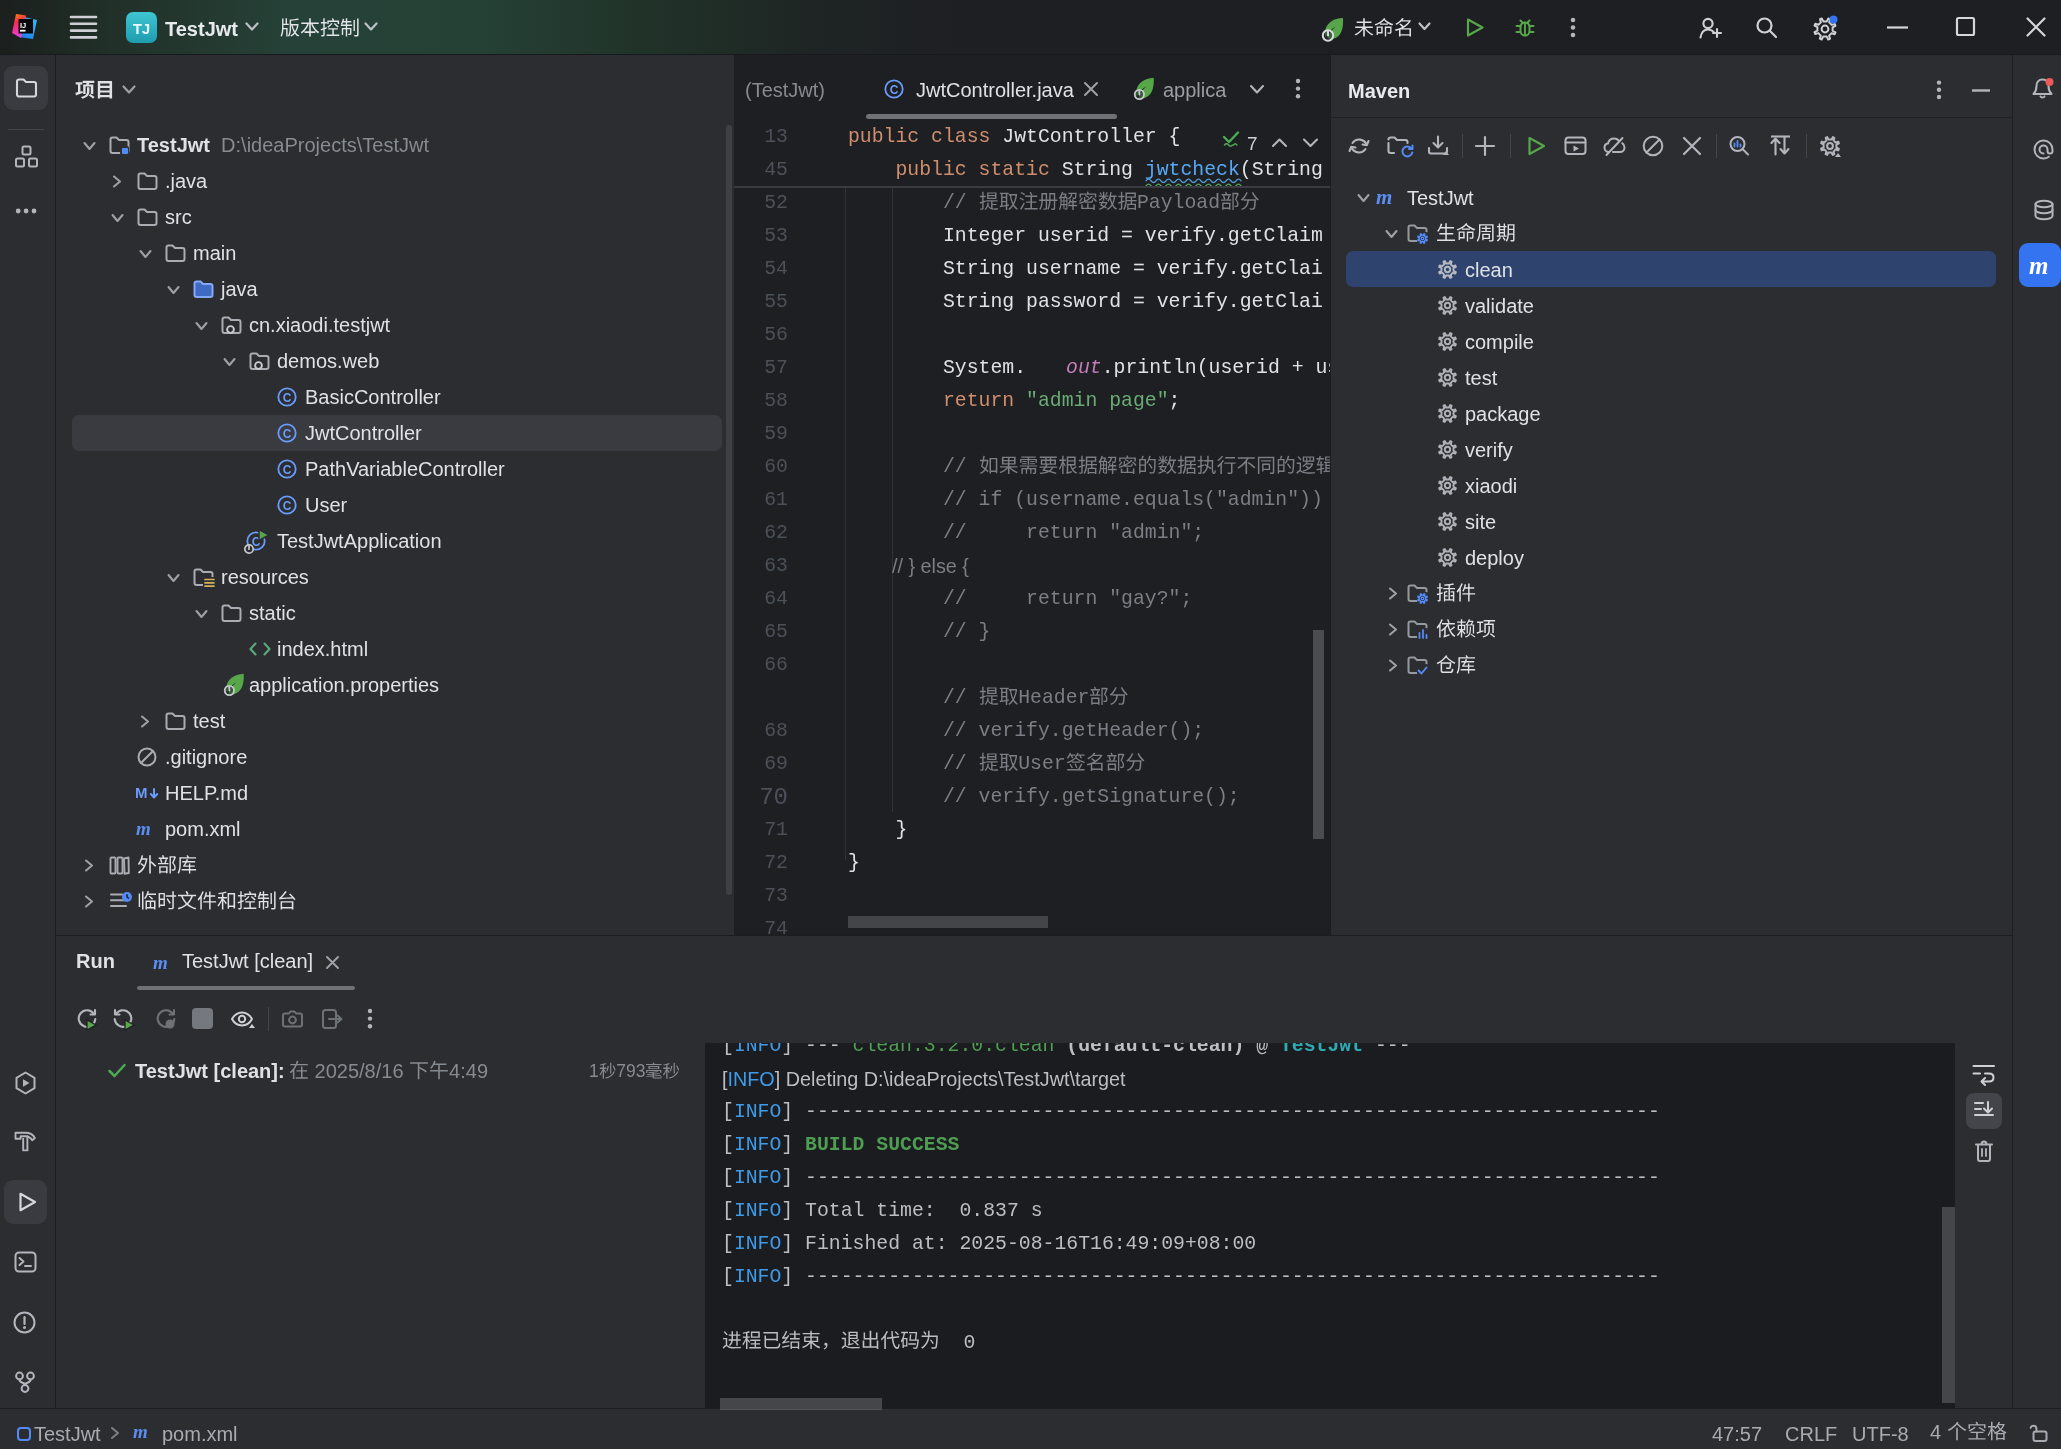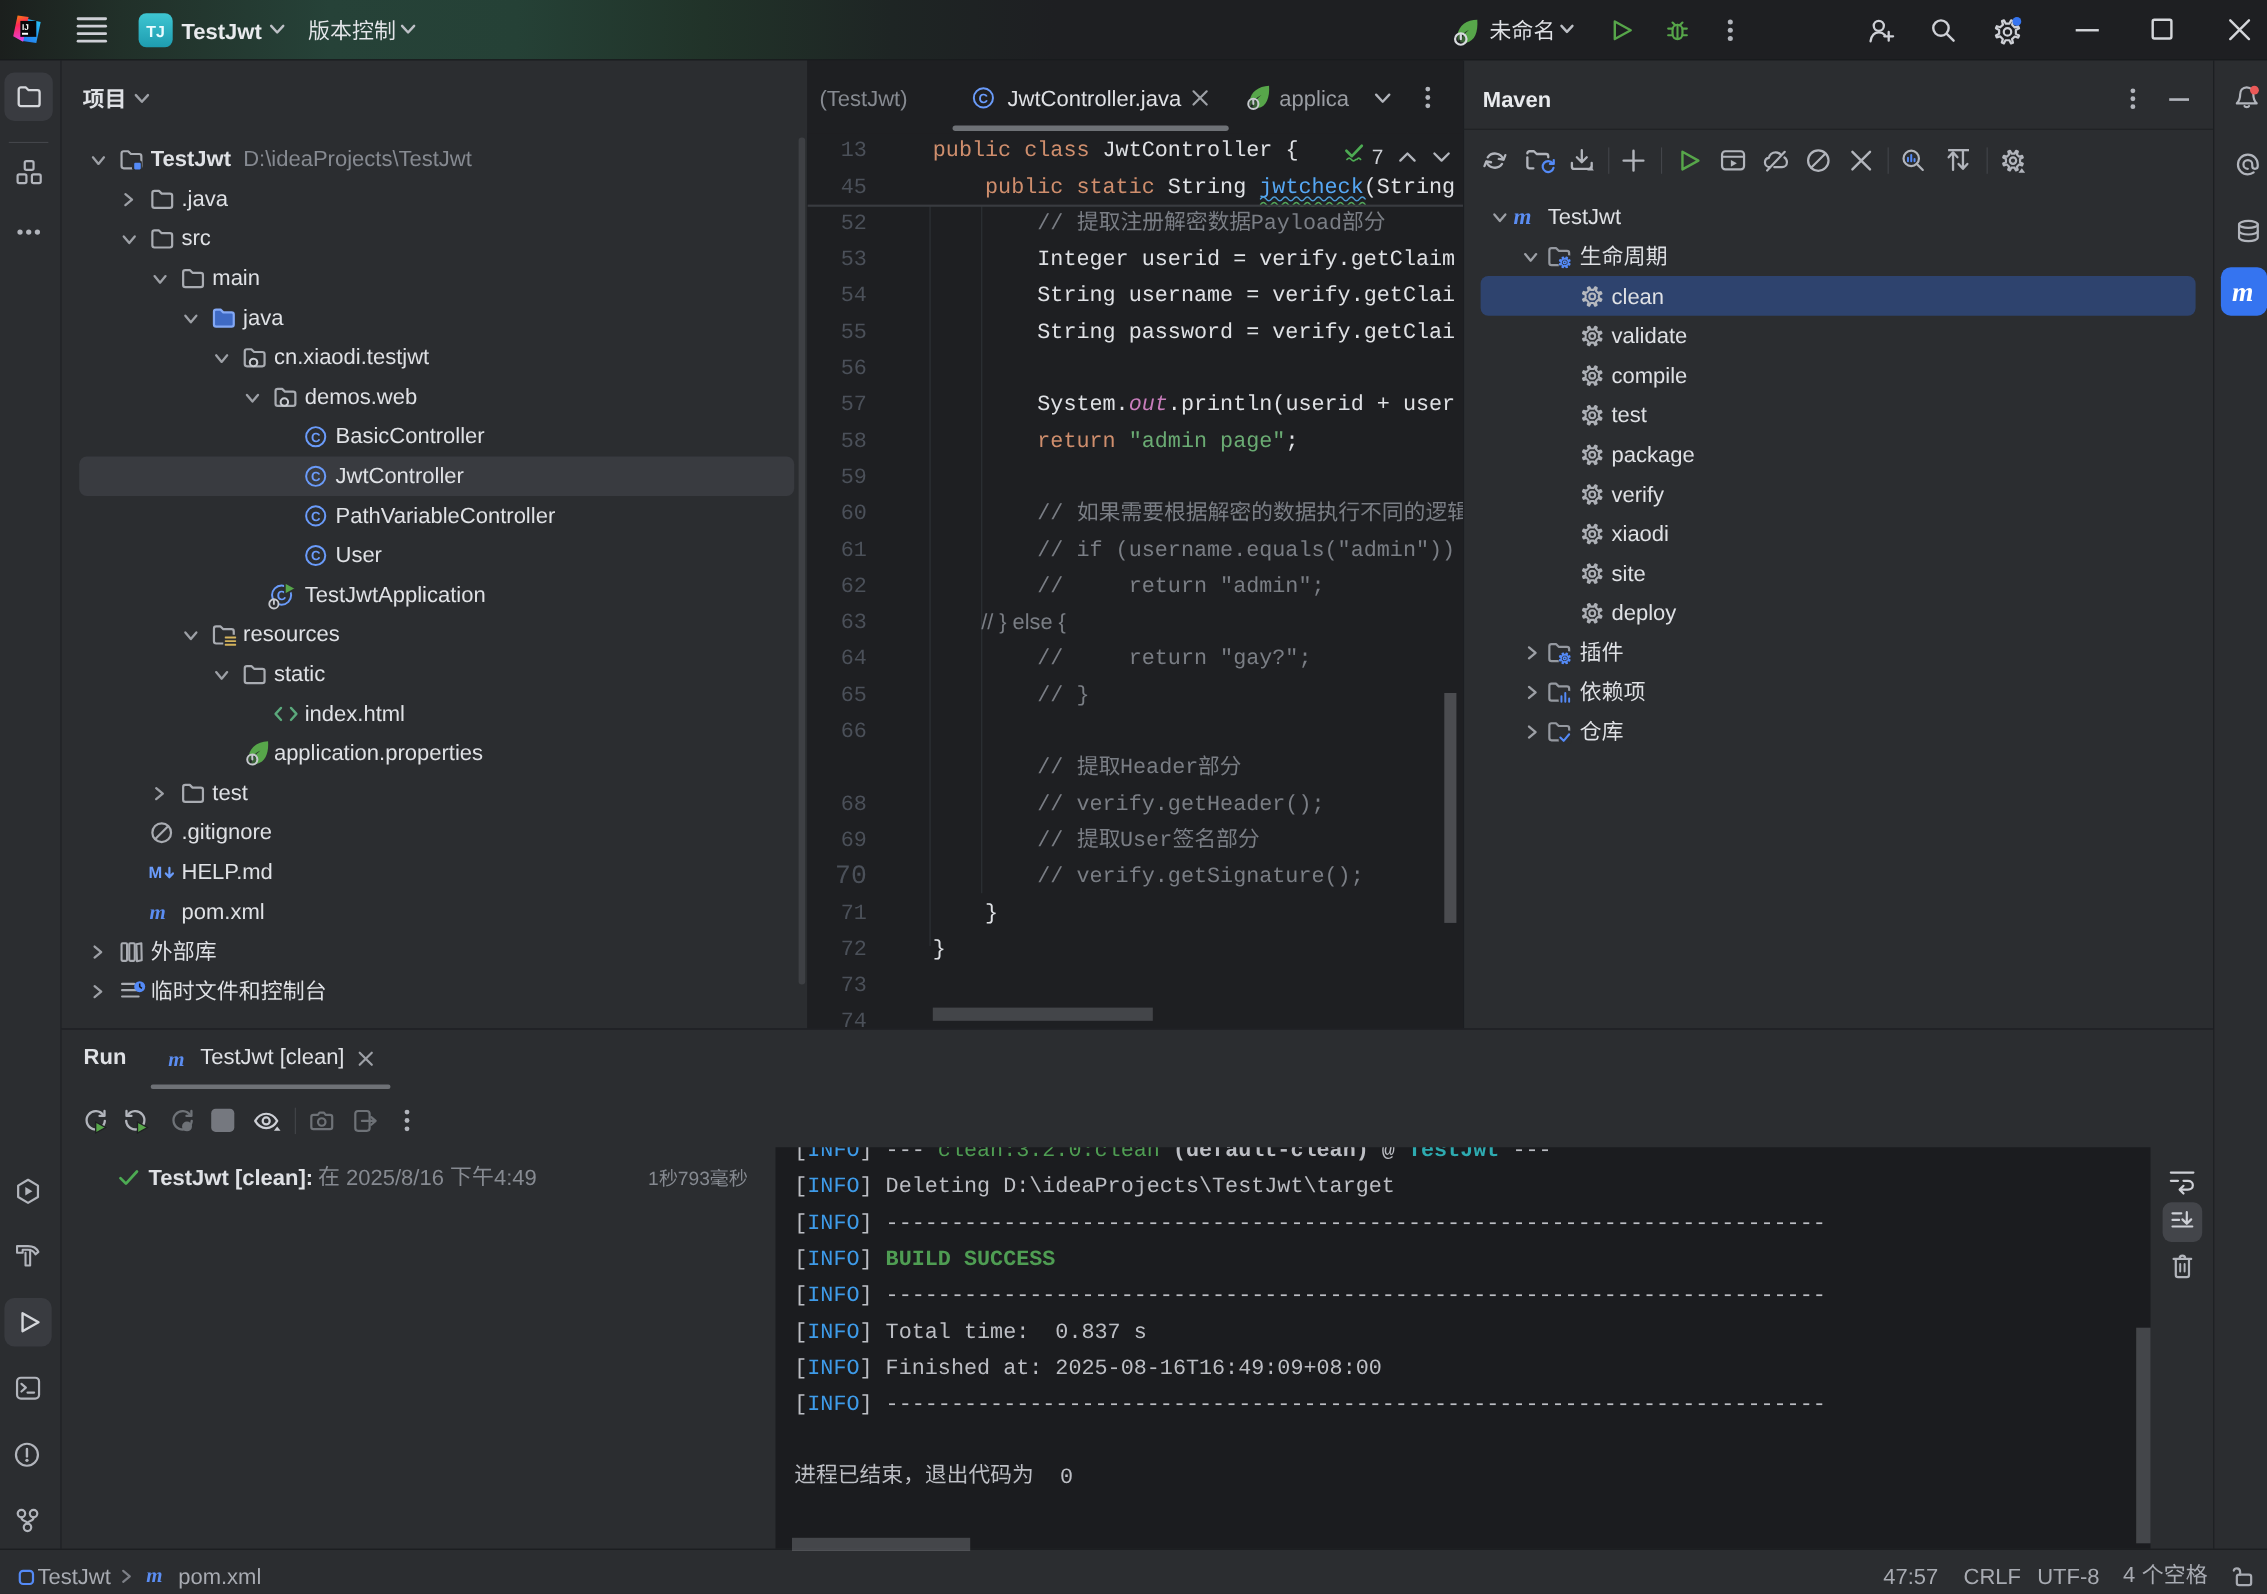--- a/index.html
+++ b/index.html
@@ -370,21 +370,21 @@
           <path fill="#7a7e85" d="M2.8 5.0C3.3 6.0 3.9 7.5 4.0 8.4L5.4 8.0C5.2 7.1 4.7 5.7 4.1 4.6ZM12.4 1.8V18.9H13.7V3.2H16.9C16.4 4.7 15.6 6.8 14.9 8.5C16.7 10.3 17.1 11.8 17.1 13.0C17.2 13.7 17.0 14.3 16.6 14.6C16.4 14.7 16.1 14.8 15.8 14.8C15.4 14.8 14.9 14.8 14.3 14.7C14.5 15.1 14.7 15.8 14.7 16.1C15.3 16.2 15.9 16.2 16.4 16.1C16.9 16.1 17.3 15.9 17.6 15.7C18.3 15.3 18.5 14.3 18.5 13.1C18.5 11.8 18.1 10.2 16.3 8.4C17.2 6.5 18.1 4.3 18.8 2.4L17.8 1.8L17.5 1.8ZM4.9 1.0C5.2 1.7 5.5 2.5 5.7 3.1H1.6V4.5H10.9V3.1H7.2C7.0 2.4 6.6 1.4 6.2 0.7ZM8.6 4.6C8.3 5.7 7.7 7.3 7.1 8.5H1.0V9.8H11.4V8.5H8.6C9.1 7.4 9.6 6.1 10.1 4.9ZM2.2 11.6V18.8H3.6V17.9H9.0V18.7H10.5V11.6ZM3.6 16.6V13.0H9.0V16.6Z M33.1 1.1 31.8 1.7C33.2 4.6 35.5 7.8 37.6 9.6C37.9 9.2 38.5 8.7 38.8 8.4C36.8 6.8 34.4 3.8 33.1 1.1ZM26.2 1.2C25.1 4.2 23.0 6.9 20.7 8.6C21.0 8.9 21.7 9.5 21.9 9.8C22.5 9.4 23.0 8.9 23.5 8.4V9.7H27.3C26.9 13.1 25.8 16.2 21.1 17.8C21.4 18.1 21.8 18.7 22.0 19.0C27.0 17.2 28.4 13.6 28.9 9.7H34.3C34.1 14.7 33.8 16.6 33.3 17.1C33.1 17.3 32.8 17.4 32.4 17.4C32.0 17.4 30.7 17.4 29.4 17.2C29.7 17.7 29.9 18.3 29.9 18.7C31.2 18.8 32.4 18.8 33.1 18.8C33.7 18.7 34.2 18.6 34.6 18.1C35.3 17.3 35.6 15.0 35.9 9.0C35.9 8.8 35.9 8.3 35.9 8.3H23.6C25.3 6.5 26.8 4.1 27.8 1.6Z"></path>
         </svg></div>
 <div style="position:absolute;left:700px;top:220px;width:88px;height:33px;line-height:33px;font-family:'Liberation Mono',monospace;font-size:19.8px;color:#4b5059;text-align:right">53</div>
 <div style="position:absolute;left:848px;top:220px;height:33px;line-height:33px;font-family:'Liberation Mono',monospace;font-size:19.8px;white-space:pre"><span style="color:#dfe1e5">        Integer userid = verify.getClaim</span></div>
 <div style="position:absolute;left:700px;top:253px;width:88px;height:33px;line-height:33px;font-family:'Liberation Mono',monospace;font-size:19.8px;color:#4b5059;text-align:right">54</div>
 <div style="position:absolute;left:848px;top:253px;height:33px;line-height:33px;font-family:'Liberation Mono',monospace;font-size:19.8px;white-space:pre"><span style="color:#dfe1e5">        String username = verify.getClai</span></div>
 <div style="position:absolute;left:700px;top:286px;width:88px;height:33px;line-height:33px;font-family:'Liberation Mono',monospace;font-size:19.8px;color:#4b5059;text-align:right">55</div>
 <div style="position:absolute;left:848px;top:286px;height:33px;line-height:33px;font-family:'Liberation Mono',monospace;font-size:19.8px;white-space:pre"><span style="color:#dfe1e5">        String password = verify.getClai</span></div>
 <div style="position:absolute;left:700px;top:319px;width:88px;height:33px;line-height:33px;font-family:'Liberation Mono',monospace;font-size:19.8px;color:#4b5059;text-align:right">56</div>
 <div style="position:absolute;left:700px;top:352px;width:88px;height:33px;line-height:33px;font-family:'Liberation Mono',monospace;font-size:19.8px;color:#4b5059;text-align:right">57</div>
-<div style="position:absolute;left:848px;top:352px;height:33px;line-height:33px;font-family:'Liberation Mono',monospace;font-size:19.8px;white-space:pre"><span style="color:#dfe1e5;">        </span><span style="color:#dfe1e5;">System</span><span style="color:#dfe1e5;">.</span><span style="color:#c77dbb;font-style:italic;">out</span><span style="color:#dfe1e5;">.println(userid + user</span></div>
+<div style="position:absolute;left:848px;top:352px;height:33px;line-height:33px;font-family:'Liberation Mono',monospace;font-size:19.8px;white-space:pre"><span style="color:#dfe1e5;">        </span><span style="color:#dfe1e5;">System</span><span style="color:#dfe1e5;">.</span><span style="color:#c77dbb;font-style:italic;margin-left:40px;">out</span><span style="color:#dfe1e5;">.println(userid + user</span></div>
 <div style="position:absolute;left:700px;top:385px;width:88px;height:33px;line-height:33px;font-family:'Liberation Mono',monospace;font-size:19.8px;color:#4b5059;text-align:right">58</div>
 <div style="position:absolute;left:848px;top:385px;height:33px;line-height:33px;font-family:'Liberation Mono',monospace;font-size:19.8px;white-space:pre"><span style="color:#dfe1e5;">        </span><span style="color:#cf8e6d;">return </span><span style="color:#6aab73;">"admin page"</span><span style="color:#dfe1e5;">;</span></div>
 <div style="position:absolute;left:700px;top:418px;width:88px;height:33px;line-height:33px;font-family:'Liberation Mono',monospace;font-size:19.8px;color:#4b5059;text-align:right">59</div>
 <div style="position:absolute;left:700px;top:451px;width:88px;height:33px;line-height:33px;font-family:'Liberation Mono',monospace;font-size:19.8px;color:#4b5059;text-align:right">60</div>
 <div style="position:absolute;left:848px;top:451px;height:33px;line-height:33px;font-family:'Liberation Mono',monospace;font-size:19.8px;white-space:pre"><span style="color:#7a7e85">        // </span><svg style="overflow:visible;vertical-align:baseline" width="376.2" height="17.4">
           <path fill="#7a7e85" d="M7.9 6.2C7.6 9.0 7.0 11.2 6.1 13.0C5.2 12.3 4.4 11.7 3.5 11.1C3.9 9.7 4.4 8.0 4.8 6.2ZM1.9 11.6C3.0 12.4 4.2 13.3 5.3 14.3C4.2 16.0 2.7 17.1 0.9 17.8C1.2 18.1 1.6 18.6 1.8 19.0C3.7 18.2 5.2 17.0 6.5 15.3C7.3 16.0 8.0 16.7 8.5 17.3L9.5 16.1C8.9 15.5 8.2 14.7 7.3 14.0C8.4 11.7 9.2 8.8 9.5 4.9L8.6 4.8L8.3 4.8H5.1C5.3 3.5 5.6 2.1 5.8 0.9L4.3 0.8C4.1 2.0 3.9 3.4 3.6 4.8H0.9V6.2H3.3C2.9 8.3 2.4 10.2 1.9 11.6ZM10.5 2.9V18.5H12.0V17.0H16.8V18.2H18.3V2.9ZM12.0 15.6V4.3H16.8V15.6Z M22.9 1.7V9.6H28.9V11.3H21.0V12.6H27.7C25.9 14.5 23.1 16.3 20.5 17.1C20.8 17.4 21.3 18.0 21.5 18.3C24.2 17.3 27.0 15.5 28.9 13.3V19.0H30.5V13.2C32.5 15.3 35.3 17.2 37.9 18.2C38.1 17.9 38.6 17.3 38.9 17.0C36.4 16.2 33.5 14.5 31.7 12.6H38.4V11.3H30.5V9.6H36.6V1.7ZM24.5 6.3H28.9V8.3H24.5ZM30.5 6.3H35.0V8.3H30.5ZM24.5 3.0H28.9V5.0H24.5ZM30.5 3.0H35.0V5.0H30.5Z M43.4 6.1V7.1H47.7V6.1ZM43.0 8.2V9.2H47.7V8.2ZM51.2 8.2V9.2H56.0V8.2ZM51.2 6.1V7.1H55.6V6.1ZM41.1 3.9V7.7H42.5V5.0H48.7V9.7H50.2V5.0H56.5V7.7H57.9V3.9H50.2V2.7H56.7V1.6H42.3V2.7H48.7V3.9ZM42.4 13.0V18.9H43.8V14.2H46.8V18.8H48.1V14.2H51.2V18.8H52.5V14.2H55.6V17.5C55.6 17.7 55.6 17.7 55.3 17.7C55.1 17.8 54.5 17.8 53.7 17.7C53.8 18.1 54.1 18.6 54.1 19.0C55.2 19.0 56.0 19.0 56.4 18.7C56.9 18.5 57.1 18.2 57.1 17.5V13.0H49.6L50.1 11.6H58.2V10.4H40.9V11.6H48.6C48.5 12.0 48.3 12.5 48.2 13.0Z M72.7 12.8C72.1 14.0 71.1 14.8 69.9 15.6C68.5 15.2 67.0 14.9 65.5 14.6C66.0 14.1 66.4 13.5 66.9 12.8ZM61.8 4.6V9.8H67.0C66.8 10.3 66.4 10.9 66.1 11.5H60.5V12.8H65.2C64.5 13.8 63.7 14.7 63.1 15.4C64.8 15.7 66.4 16.1 68.0 16.4C66.0 17.1 63.6 17.5 60.6 17.7C60.8 18.0 61.1 18.5 61.2 18.9C64.9 18.6 67.9 18.1 70.1 17.0C72.6 17.6 74.8 18.3 76.4 19.0L77.7 17.8C76.1 17.2 74.0 16.6 71.7 16.0C72.9 15.2 73.7 14.1 74.3 12.8H78.2V11.5H67.8C68.1 11.0 68.4 10.5 68.6 10.0L67.7 9.8H77.0V4.6H72.2V2.9H77.8V1.6H60.8V2.9H66.2V4.6ZM67.6 2.9H70.8V4.6H67.6ZM63.2 5.9H66.2V8.5H63.2ZM67.6 5.9H70.8V8.5H67.6ZM72.2 5.9H75.5V8.5H72.2Z M83.2 0.8V4.6H80.2V6.0H83.1C82.4 8.7 81.2 11.8 79.9 13.5C80.2 13.9 80.5 14.5 80.7 14.9C81.6 13.6 82.5 11.5 83.2 9.3V19.0H84.6V8.7C85.1 9.7 85.7 10.9 86.0 11.5L86.9 10.5C86.6 9.9 85.1 7.6 84.6 6.9V6.0H86.9V4.6H84.6V0.8ZM95.1 6.6V9.0H89.2V6.6ZM95.1 5.3H89.2V2.9H95.1ZM87.8 19.0C88.1 18.7 88.8 18.5 92.9 17.4C92.8 17.1 92.8 16.5 92.8 16.1L89.2 17.0V10.4H91.1C92.2 14.3 94.1 17.4 97.3 18.8C97.5 18.4 98.0 17.9 98.3 17.6C96.6 16.9 95.3 15.8 94.3 14.4C95.4 13.7 96.7 12.9 97.7 12.0L96.7 11.0C96.0 11.7 94.7 12.6 93.6 13.3C93.1 12.4 92.7 11.4 92.4 10.4H96.6V1.6H87.7V16.5C87.7 17.3 87.4 17.6 87.1 17.7C87.4 18.0 87.7 18.6 87.8 19.0Z M108.6 12.7V19.0H109.9V18.2H116.0V18.9H117.4V12.7H113.5V10.2H118.0V8.9H113.5V6.8H117.3V1.6H106.8V7.6C106.8 10.8 106.6 15.1 104.6 18.1C104.9 18.3 105.5 18.7 105.8 19.0C107.5 16.5 108.0 13.2 108.2 10.2H112.1V12.7ZM108.3 2.9H115.8V5.5H108.3ZM108.3 6.8H112.1V8.9H108.2L108.3 7.6ZM109.9 17.0V14.0H116.0V17.0ZM102.3 0.8V4.8H99.8V6.2H102.3V10.5C101.3 10.8 100.3 11.1 99.6 11.3L100.0 12.7L102.3 12.0V17.1C102.3 17.4 102.2 17.5 102.0 17.5C101.7 17.5 101.0 17.5 100.1 17.5C100.3 17.9 100.5 18.5 100.5 18.8C101.8 18.9 102.5 18.8 103.0 18.6C103.5 18.4 103.7 17.9 103.7 17.1V11.5L106.0 10.8L105.8 9.4L103.7 10.1V6.2H105.9V4.8H103.7V0.8Z M124.0 6.9V9.4H122.2V6.9ZM125.1 6.9H126.9V9.4H125.1ZM122.0 5.8C122.3 5.1 122.7 4.5 123.0 3.7H125.6C125.3 4.4 125.0 5.2 124.7 5.8ZM122.5 0.7C121.9 3.2 120.8 5.5 119.4 7.1C119.8 7.3 120.3 7.7 120.5 7.9L121.0 7.4V11.1C121.0 13.3 120.8 16.3 119.5 18.4C119.8 18.5 120.3 18.8 120.6 19.0C121.4 17.7 121.8 16.0 122.0 14.3H124.0V17.9H125.1V14.3H126.9V17.3C126.9 17.5 126.8 17.5 126.6 17.5C126.4 17.6 125.8 17.6 125.2 17.5C125.3 17.9 125.5 18.4 125.6 18.8C126.5 18.8 127.2 18.8 127.6 18.5C128.0 18.3 128.1 17.9 128.1 17.3V5.8H126.0C126.5 4.9 127.0 3.9 127.3 3.0L126.4 2.5L126.2 2.5H123.4C123.6 2.0 123.8 1.5 123.9 1.0ZM124.0 10.5V13.1H122.2C122.2 12.4 122.2 11.7 122.2 11.1V10.5ZM125.1 10.5H126.9V13.1H125.1ZM130.4 8.3C130.0 10.0 129.4 11.6 128.6 12.7C128.9 12.9 129.5 13.2 129.7 13.4C130.1 12.8 130.4 12.2 130.7 11.4H132.9V13.8H128.9V15.2H132.9V19.0H134.3V15.2H137.8V13.8H134.3V11.4H137.3V10.1H134.3V8.3H132.9V10.1H131.2C131.4 9.6 131.5 9.1 131.7 8.5ZM128.9 1.8V3.0H131.6C131.3 4.9 130.5 6.5 128.5 7.4C128.8 7.6 129.1 8.1 129.3 8.4C131.7 7.3 132.6 5.4 133.0 3.0H135.9C135.7 5.3 135.6 6.3 135.4 6.5C135.2 6.7 135.1 6.7 134.8 6.7C134.5 6.7 133.8 6.7 133.0 6.6C133.2 7.0 133.3 7.5 133.4 7.9C134.2 7.9 135.0 7.9 135.4 7.9C135.9 7.8 136.2 7.7 136.5 7.4C136.9 6.9 137.1 5.6 137.2 2.3C137.3 2.1 137.3 1.8 137.3 1.8Z M142.2 6.5C141.6 7.7 140.7 9.1 139.5 10.0L140.7 10.7C141.9 9.8 142.8 8.3 143.4 7.0ZM145.6 5.0C146.8 5.5 148.3 6.5 149.0 7.1L149.8 6.2C149.0 5.5 147.5 4.6 146.3 4.1ZM153.0 7.3C154.3 8.4 155.7 10.0 156.4 11.0L157.5 10.2C156.9 9.1 155.4 7.6 154.1 6.5ZM152.2 4.8C150.7 6.6 148.5 8.2 145.9 9.4V6.1H144.6V10.0V10.0C142.9 10.7 141.1 11.3 139.4 11.7C139.6 12.0 140.1 12.6 140.2 13.0C141.8 12.5 143.4 12.0 145.0 11.3C145.3 11.7 146.0 11.8 147.2 11.8C147.7 11.8 151.0 11.8 151.5 11.8C153.2 11.8 153.6 11.2 153.8 8.9C153.4 8.8 152.9 8.6 152.5 8.4C152.5 10.3 152.3 10.6 151.4 10.6C150.6 10.6 147.8 10.6 147.3 10.6L146.6 10.5C149.3 9.2 151.7 7.5 153.5 5.4ZM141.8 13.5V18.1H153.9V18.9H155.4V13.4H153.9V16.7H149.2V12.4H147.7V16.7H143.3V13.5ZM147.4 0.8C147.5 1.3 147.7 1.9 147.8 2.5H140.1V6.4H141.6V3.8H155.4V6.4H156.9V2.5H149.4C149.3 1.9 149.0 1.2 148.8 0.6Z M169.3 9.0C170.4 10.5 171.8 12.4 172.4 13.7L173.6 12.9C173.0 11.7 171.6 9.8 170.5 8.4ZM163.2 0.7C163.0 1.7 162.7 3.0 162.3 4.0H160.1V18.5H161.5V16.9H167.0V4.0H163.7C164.0 3.1 164.4 2.0 164.8 1.0ZM161.5 5.3H165.6V9.5H161.5ZM161.5 15.6V10.8H165.6V15.6ZM170.2 0.7C169.6 3.4 168.5 6.2 167.2 7.9C167.5 8.1 168.1 8.5 168.4 8.8C169.1 7.8 169.7 6.6 170.3 5.3H175.3C175.1 13.2 174.8 16.3 174.2 16.9C173.9 17.2 173.7 17.3 173.3 17.3C172.9 17.3 171.7 17.2 170.4 17.1C170.6 17.5 170.8 18.2 170.9 18.6C172.0 18.6 173.1 18.7 173.8 18.6C174.5 18.5 175.0 18.4 175.4 17.8C176.2 16.8 176.5 13.7 176.8 4.6C176.8 4.5 176.8 3.9 176.8 3.9H170.8C171.1 3.0 171.4 2.0 171.7 1.0Z M187.0 1.1C186.6 1.9 186.0 3.1 185.5 3.8L186.5 4.3C187.0 3.6 187.6 2.6 188.2 1.7ZM179.9 1.7C180.5 2.5 181.0 3.6 181.2 4.3L182.3 3.8C182.1 3.1 181.6 2.0 181.0 1.3ZM186.3 12.3C185.9 13.3 185.2 14.2 184.5 14.9C183.7 14.5 183.0 14.2 182.2 13.8C182.5 13.4 182.8 12.8 183.1 12.3ZM180.4 14.4C181.3 14.7 182.4 15.2 183.4 15.8C182.2 16.7 180.6 17.3 179.0 17.7C179.3 18.0 179.6 18.5 179.7 18.8C181.5 18.3 183.2 17.6 184.7 16.4C185.3 16.8 185.9 17.2 186.4 17.5L187.3 16.5C186.9 16.2 186.3 15.9 185.6 15.5C186.7 14.4 187.5 13.0 188.0 11.3L187.2 10.9L187.0 11.0H183.7L184.1 10.0L182.8 9.7C182.7 10.1 182.5 10.6 182.3 11.0H179.6V12.3H181.7C181.2 13.0 180.8 13.8 180.4 14.4ZM183.3 0.7V4.5H179.2V5.7H182.8C181.9 7.0 180.4 8.2 179.0 8.8C179.3 9.1 179.6 9.6 179.8 9.9C181.0 9.3 182.3 8.2 183.3 7.0V9.4H184.7V6.7C185.6 7.4 186.8 8.3 187.3 8.8L188.2 7.7C187.7 7.4 185.9 6.3 185.0 5.7H188.7V4.5H184.7V0.7ZM190.7 0.9C190.2 4.4 189.3 7.7 187.7 9.8C188.0 10.0 188.6 10.5 188.9 10.7C189.4 10.0 189.8 9.1 190.2 8.2C190.6 10.1 191.2 11.9 191.9 13.5C190.8 15.3 189.3 16.8 187.1 17.8C187.4 18.1 187.8 18.7 188.0 19.0C190.0 18.0 191.5 16.6 192.7 14.8C193.7 16.5 194.9 17.9 196.4 18.8C196.7 18.4 197.1 17.9 197.4 17.6C195.8 16.7 194.5 15.3 193.5 13.5C194.5 11.4 195.2 9.0 195.6 6.0H197.0V4.6H191.3C191.6 3.5 191.8 2.3 192.0 1.1ZM194.2 6.0C193.9 8.3 193.4 10.3 192.7 11.9C192.0 10.2 191.4 8.1 191.0 6.0Z M207.6 12.7V19.0H208.9V18.2H215.0V18.9H216.4V12.7H212.5V10.2H217.0V8.9H212.5V6.8H216.3V1.6H205.8V7.6C205.8 10.8 205.6 15.1 203.6 18.1C203.9 18.3 204.5 18.7 204.8 19.0C206.5 16.5 207.0 13.2 207.2 10.2H211.1V12.7ZM207.3 2.9H214.8V5.5H207.3ZM207.3 6.8H211.1V8.9H207.2L207.3 7.6ZM208.9 17.0V14.0H215.0V17.0ZM201.3 0.8V4.8H198.8V6.2H201.3V10.5C200.3 10.8 199.3 11.1 198.6 11.3L199.0 12.7L201.3 12.0V17.1C201.3 17.4 201.2 17.5 201.0 17.5C200.7 17.5 200.0 17.5 199.1 17.5C199.3 17.9 199.5 18.5 199.5 18.8C200.8 18.9 201.5 18.8 202.0 18.6C202.5 18.4 202.7 17.9 202.7 17.1V11.5L205.0 10.8L204.8 9.4L202.7 10.1V6.2H204.9V4.8H202.7V0.8Z M221.3 0.8V4.9H218.8V6.3H221.3V10.5L218.5 11.3L218.8 12.8L221.3 12.0V17.2C221.3 17.5 221.1 17.5 220.9 17.5C220.7 17.6 219.9 17.6 219.0 17.5C219.2 18.0 219.4 18.6 219.5 19.0C220.8 19.0 221.5 18.9 222.0 18.7C222.5 18.4 222.7 18.0 222.7 17.2V11.5L225.0 10.8L224.8 9.4L222.7 10.1V6.3H224.7V4.9H222.7V0.8ZM228.2 0.7C228.2 2.3 228.3 3.7 228.2 5.0H225.2V6.4H228.2C228.2 7.7 228.1 9.0 227.9 10.1L226.0 9.1L225.2 10.1C226.0 10.5 226.8 11.0 227.6 11.5C227.0 14.3 225.7 16.4 223.2 17.8C223.6 18.1 224.1 18.8 224.3 19.0C226.8 17.4 228.2 15.2 228.9 12.3C229.9 13.0 230.9 13.7 231.5 14.2L232.4 13.0C231.7 12.4 230.5 11.6 229.2 10.9C229.4 9.5 229.6 8.0 229.6 6.4H232.7C232.6 14.3 232.4 19.0 235.0 19.0C236.2 19.0 236.7 18.2 236.9 15.6C236.5 15.5 235.9 15.2 235.6 14.9C235.6 16.9 235.4 17.6 235.0 17.6C233.9 17.6 234.0 13.2 234.2 5.0H229.7C229.7 3.7 229.7 2.3 229.7 0.7Z M246.2 2.0V3.4H256.0V2.0ZM242.9 0.7C241.9 2.2 240.0 4.0 238.3 5.1C238.6 5.4 239.0 5.9 239.2 6.3C240.9 5.0 243.0 3.1 244.3 1.3ZM245.3 7.4V8.8H252.0V17.1C252.0 17.4 251.9 17.5 251.5 17.5C251.1 17.5 249.8 17.5 248.4 17.5C248.6 17.9 248.8 18.5 248.9 18.9C250.8 18.9 252.0 18.9 252.6 18.7C253.3 18.4 253.5 18.0 253.5 17.1V8.8H256.5V7.4ZM243.7 5.0C242.3 7.3 240.1 9.6 238.1 11.0C238.4 11.3 238.9 12.0 239.1 12.3C239.9 11.7 240.6 11.0 241.4 10.2V19.0H242.9V8.6C243.7 7.6 244.5 6.5 245.1 5.5Z M268.5 7.9C270.8 9.5 273.8 11.9 275.2 13.4L276.4 12.2C274.9 10.7 271.9 8.5 269.6 7.0ZM258.8 2.2V3.7H267.6C265.6 7.1 262.2 10.4 258.3 12.4C258.6 12.7 259.0 13.3 259.3 13.7C262.0 12.2 264.5 10.2 266.5 7.9V18.9H268.1V5.8C268.6 5.1 269.1 4.4 269.5 3.7H275.8V2.2Z M282.1 5.3V6.6H292.2V5.3ZM284.5 9.9H289.7V13.7H284.5ZM283.1 8.6V16.4H284.5V14.9H291.1V8.6ZM278.9 1.8V19.0H280.4V3.2H293.8V17.1C293.8 17.4 293.7 17.6 293.4 17.6C293.0 17.6 291.9 17.6 290.6 17.6C290.9 17.9 291.1 18.6 291.2 19.0C292.9 19.0 293.9 19.0 294.5 18.7C295.1 18.5 295.3 18.0 295.3 17.1V1.8Z M307.9 9.0C309.0 10.5 310.4 12.4 311.0 13.7L312.2 12.9C311.6 11.7 310.2 9.8 309.1 8.4ZM301.8 0.7C301.6 1.7 301.3 3.0 300.9 4.0H298.7V18.5H300.1V16.9H305.6V4.0H302.3C302.6 3.1 303.0 2.0 303.4 1.0ZM300.1 5.3H304.2V9.5H300.1ZM300.1 15.6V10.8H304.2V15.6ZM308.8 0.7C308.2 3.4 307.1 6.2 305.8 7.9C306.1 8.1 306.7 8.5 307.0 8.8C307.7 7.8 308.3 6.6 308.9 5.3H313.9C313.7 13.2 313.4 16.3 312.8 16.9C312.5 17.2 312.3 17.3 311.9 17.3C311.5 17.3 310.3 17.2 309.0 17.1C309.2 17.5 309.4 18.2 309.5 18.6C310.6 18.6 311.7 18.7 312.4 18.6C313.1 18.5 313.6 18.4 314.0 17.8C314.8 16.8 315.1 13.7 315.4 4.6C315.4 4.5 315.4 3.9 315.4 3.9H309.4C309.7 3.0 310.0 2.0 310.3 1.0Z M318.4 2.1C319.5 3.1 320.8 4.5 321.4 5.5L322.6 4.6C321.9 3.7 320.6 2.3 319.5 1.3ZM331.6 2.6H333.8V5.5H331.6ZM328.3 2.6H330.5V5.5H328.3ZM325.1 2.6H327.2V5.5H325.1ZM322.0 7.5H317.8V8.9H320.6V15.1C319.6 15.4 318.5 16.3 317.3 17.6L318.4 19.0C319.4 17.6 320.4 16.4 321.1 16.4C321.5 16.4 322.2 17.1 323.0 17.6C324.4 18.5 326.1 18.7 328.6 18.7C330.6 18.7 334.2 18.6 335.6 18.5C335.6 18.1 335.8 17.3 336.0 16.9C334.1 17.1 331.1 17.3 328.7 17.3C326.4 17.3 324.7 17.2 323.4 16.3C322.8 15.9 322.3 15.6 322.0 15.3ZM326.3 11.4C327.1 12.0 328.1 12.8 328.7 13.4C327.2 14.4 325.4 15.0 323.6 15.4C323.8 15.7 324.2 16.3 324.3 16.6C328.7 15.5 332.8 13.2 334.4 8.7L333.5 8.3L333.3 8.3H328.2C328.5 7.8 328.7 7.4 329.0 6.8L328.4 6.7H335.2V1.4H323.8V6.7H327.6C326.6 8.5 325.0 10.1 323.2 11.0C323.5 11.3 324.0 11.8 324.2 12.0C325.3 11.4 326.3 10.5 327.2 9.5H332.5C331.9 10.7 331.0 11.8 329.9 12.6C329.2 12.0 328.1 11.2 327.3 10.6Z M347.5 2.5H352.8V4.5H347.5ZM346.1 1.4V5.6H354.3V1.4ZM338.2 10.8C338.4 10.7 339.0 10.5 339.6 10.5H341.4V13.4L337.4 14.1L337.7 15.5L341.4 14.8V18.9H342.8V14.5L345.1 14.1L345.0 12.8L342.8 13.2V10.5H344.6V9.2H342.8V6.2H341.4V9.2H339.5C340.1 7.8 340.6 6.2 341.1 4.5H344.8V3.1H341.5C341.6 2.4 341.8 1.7 341.9 1.1L340.5 0.8C340.4 1.5 340.2 2.3 340.0 3.1H337.5V4.5H339.7C339.3 6.1 338.9 7.4 338.7 7.9C338.3 8.8 338.1 9.4 337.7 9.5C337.9 9.9 338.1 10.5 338.2 10.8ZM352.7 8.1V9.8H347.7V8.1ZM344.5 15.9 344.8 17.2 352.7 16.6V19.0H354.1V16.5L355.6 16.4L355.6 15.1L354.1 15.2V8.1H355.5V6.8H345.0V8.1H346.3V15.8ZM352.7 10.9V12.6H347.7V10.9ZM352.7 13.7V15.3L347.7 15.7V13.7Z M359.5 19.5C361.6 18.8 362.9 17.2 362.9 15.0C362.9 13.6 362.3 12.7 361.3 12.7C360.4 12.7 359.7 13.2 359.7 14.2C359.7 15.1 360.4 15.6 361.2 15.6L361.6 15.5C361.5 16.9 360.6 17.8 359.1 18.5Z"></path>
         </svg></div>
 <div style="position:absolute;left:700px;top:484px;width:88px;height:33px;line-height:33px;font-family:'Liberation Mono',monospace;font-size:19.8px;color:#4b5059;text-align:right">61</div>
 <div style="position:absolute;left:848px;top:484px;height:33px;line-height:33px;font-family:'Liberation Mono',monospace;font-size:19.8px;white-space:pre"><span style="color:#7a7e85">        // if (username.equals("admin")) {</span></div>
 <div style="position:absolute;left:700px;top:517px;width:88px;height:33px;line-height:33px;font-family:'Liberation Mono',monospace;font-size:19.8px;color:#4b5059;text-align:right">62</div>
@@ -679,21 +679,21 @@
       <path fill="#868a91" d="M1.1 2.3V3.8H8.8V19.2H10.4V8.6C12.7 9.8 15.4 11.5 16.8 12.6L17.8 11.2C16.2 10.0 13.1 8.2 10.7 7.1L10.4 7.4V3.8H18.9V2.3Z M21.1 10.0V11.5H29.2V19.2H30.8V11.5H38.9V10.0H30.8V5.0H37.4V3.5H25.8C26.1 2.7 26.4 1.9 26.6 1.1L25.1 0.7C24.3 3.5 22.8 6.1 21.1 7.8C21.5 8.0 22.2 8.5 22.5 8.7C23.4 7.7 24.3 6.4 25.0 5.0H29.2V10.0Z"></path>
     </svg>4:49</div>
 <div style="position:absolute;left:589px;top:1053px;height:36px;line-height:36px;font-size:17.5px;white-space:pre;color:#868a91">1<svg style="overflow:visible;vertical-align:baseline" width="17.5" height="15.4">
       <path fill="#868a91" d="M8.6 3.7C8.4 5.6 7.9 7.6 7.3 9.0C7.6 9.1 8.1 9.3 8.4 9.5C9.0 8.1 9.5 5.9 9.9 3.9ZM13.6 3.8C14.4 5.3 15.2 7.3 15.5 8.6L16.7 8.2C16.4 6.9 15.6 4.9 14.7 3.4ZM14.7 9.3C13.4 12.7 10.7 14.7 6.3 15.6C6.6 15.9 6.9 16.4 7.0 16.7C11.6 15.6 14.5 13.4 15.9 9.6ZM11.1 0.7V11.5H12.3V0.7ZM6.5 0.9C5.2 1.5 2.9 2.0 0.9 2.4C1.1 2.6 1.2 3.1 1.3 3.4C2.0 3.3 2.9 3.1 3.7 3.0V5.6H0.8V6.9H3.5C2.8 8.9 1.6 11.1 0.5 12.4C0.7 12.7 1.1 13.2 1.2 13.6C2.1 12.5 3.0 10.8 3.7 9.0V16.8H5.0V8.7C5.5 9.5 6.2 10.6 6.5 11.2L7.3 10.1C6.9 9.7 5.4 7.7 5.0 7.2V6.9H7.4V5.6H5.0V2.7C5.8 2.5 6.7 2.3 7.3 2.0Z"></path>
     </svg>793<svg style="overflow:visible;vertical-align:baseline" width="35.0" height="15.4">
       <path fill="#868a91" d="M1.2 8.0V10.9H2.4V9.0H15.1V10.8H16.3V8.0ZM4.7 4.9H12.9V6.3H4.7ZM3.4 4.1V7.1H14.3V4.1ZM7.5 0.9C7.8 1.3 8.0 1.7 8.2 2.1H1.0V3.1H16.6V2.1H9.7C9.5 1.6 9.1 1.0 8.7 0.5ZM12.7 9.2C10.6 9.7 6.6 10.0 3.4 10.2C3.5 10.4 3.7 10.8 3.7 11.0C4.9 10.9 6.2 10.8 7.5 10.7V11.7L2.2 12.0L2.3 12.9L7.5 12.5V13.5L1.4 13.9L1.5 14.8L7.5 14.4V14.9C7.5 16.2 8.1 16.6 10.2 16.6C10.7 16.6 14.2 16.6 14.6 16.6C16.2 16.6 16.6 16.2 16.8 14.5C16.4 14.5 15.9 14.3 15.6 14.2C15.6 15.4 15.4 15.6 14.5 15.6C13.8 15.6 10.8 15.6 10.3 15.6C9.1 15.6 8.8 15.5 8.8 14.9V14.3L15.8 13.9L15.8 13.0L8.8 13.4V12.5L14.8 12.1L14.7 11.2L8.8 11.6V10.6C10.5 10.4 12.1 10.2 13.3 10.0Z M26.1 3.7C25.9 5.6 25.4 7.6 24.8 9.0C25.1 9.1 25.6 9.3 25.9 9.5C26.5 8.1 27.0 5.9 27.4 3.9ZM31.1 3.8C31.9 5.3 32.7 7.3 33.0 8.6L34.2 8.2C33.9 6.9 33.1 4.9 32.2 3.4ZM32.2 9.3C30.9 12.7 28.2 14.7 23.8 15.6C24.1 15.9 24.4 16.4 24.5 16.7C29.1 15.6 32.0 13.4 33.4 9.6ZM28.6 0.7V11.5H29.8V0.7ZM24.0 0.9C22.7 1.5 20.4 2.0 18.4 2.4C18.6 2.6 18.7 3.1 18.8 3.4C19.5 3.3 20.4 3.1 21.2 3.0V5.6H18.3V6.9H21.0C20.3 8.9 19.1 11.1 18.0 12.4C18.2 12.7 18.6 13.2 18.7 13.6C19.6 12.5 20.5 10.8 21.2 9.0V16.8H22.5V8.7C23.0 9.5 23.7 10.6 24.0 11.2L24.8 10.1C24.4 9.7 22.9 7.7 22.5 7.2V6.9H24.9V5.6H22.5V2.7C23.3 2.5 24.1 2.3 24.8 2.0Z"></path>
     </svg></div>
 <div style="position:absolute;left:705px;top:1043px;width:1250px;height:365px;overflow:hidden">
     <div style="position:absolute;left:-705px;top:-1043px;width:2061px;height:1449px">
 <div style="position:absolute;left:722px;top:1029.5px;height:33px;line-height:33px;font-family:'Liberation Mono',monospace;font-size:19.8px;white-space:pre"><span style="color:#bcbec4;">[</span><span style="color:#3e9be9;">INFO</span><span style="color:#bcbec4;">] </span><span style="color:#bcbec4;">--- </span><span style="color:#4f9d53;">clean:3.2.0:clean </span><span style="color:#bcbec4;font-weight:bold;">(default-clean)</span><span style="color:#bcbec4;"> @ </span><span style="color:#2eaab0;font-weight:bold;">TestJwt </span><span style="color:#bcbec4;">---</span></div>
-<div style="position:absolute;left:722px;top:1062.5px;height:33px;line-height:33px;font-family:Liberation Mono, monospace;font-size:19.8px;white-space:pre"><span style="color:#bcbec4;">[</span><span style="color:#3e9be9;">INFO</span><span style="color:#bcbec4;">] </span><span style="color:#bcbec4;">Deleting D:\ideaProjects\TestJwt\target</span></div>
+<div style="position:absolute;left:722px;top:1062.5px;height:33px;line-height:33px;font-family:Liberation Sans, sans-serif;font-size:19.8px;white-space:pre"><span style="color:#bcbec4;">[</span><span style="color:#3e9be9;">INFO</span><span style="color:#bcbec4;">] </span><span style="color:#bcbec4;">Deleting D:\ideaProjects\TestJwt\target</span></div>
 <div style="position:absolute;left:722px;top:1095.5px;height:33px;line-height:33px;font-family:'Liberation Mono',monospace;font-size:19.8px;white-space:pre"><span style="color:#bcbec4;">[</span><span style="color:#3e9be9;">INFO</span><span style="color:#bcbec4;">] </span><span style="color:#bcbec4;">------------------------------------------------------------------------</span></div>
 <div style="position:absolute;left:722px;top:1128.5px;height:33px;line-height:33px;font-family:'Liberation Mono',monospace;font-size:19.8px;white-space:pre"><span style="color:#bcbec4;">[</span><span style="color:#3e9be9;">INFO</span><span style="color:#bcbec4;">] </span><span style="color:#4f9d53;font-weight:bold;">BUILD SUCCESS</span></div>
 <div style="position:absolute;left:722px;top:1161.5px;height:33px;line-height:33px;font-family:'Liberation Mono',monospace;font-size:19.8px;white-space:pre"><span style="color:#bcbec4;">[</span><span style="color:#3e9be9;">INFO</span><span style="color:#bcbec4;">] </span><span style="color:#bcbec4;">------------------------------------------------------------------------</span></div>
 <div style="position:absolute;left:722px;top:1194.5px;height:33px;line-height:33px;font-family:'Liberation Mono',monospace;font-size:19.8px;white-space:pre"><span style="color:#bcbec4;">[</span><span style="color:#3e9be9;">INFO</span><span style="color:#bcbec4;">] </span><span style="color:#bcbec4;">Total time:  0.837 s</span></div>
 <div style="position:absolute;left:722px;top:1227.5px;height:33px;line-height:33px;font-family:'Liberation Mono',monospace;font-size:19.8px;white-space:pre"><span style="color:#bcbec4;">[</span><span style="color:#3e9be9;">INFO</span><span style="color:#bcbec4;">] </span><span style="color:#bcbec4;">Finished at: 2025-08-16T16:49:09+08:00</span></div>
 <div style="position:absolute;left:722px;top:1260.5px;height:33px;line-height:33px;font-family:'Liberation Mono',monospace;font-size:19.8px;white-space:pre"><span style="color:#bcbec4;">[</span><span style="color:#3e9be9;">INFO</span><span style="color:#bcbec4;">] </span><span style="color:#bcbec4;">------------------------------------------------------------------------</span></div>
 <div style="position:absolute;left:722px;top:1326.5px;height:33px;line-height:33px;font-family:Liberation Mono,monospace;font-size:19.8px;white-space:pre;color:#bcbec4"><svg style="overflow:visible;vertical-align:baseline" width="217.8" height="17.4">
           <path fill="#bcbec4" d="M1.6 2.0C2.7 3.0 4.0 4.4 4.6 5.3L5.8 4.4C5.1 3.5 3.8 2.2 2.7 1.2ZM14.3 1.2V4.4H11.0V1.2H9.5V4.4H6.7V5.8H9.5V8.1L9.5 9.3H6.6V10.8H9.3C9.0 12.3 8.4 13.7 6.9 14.9C7.2 15.1 7.8 15.6 8.0 15.9C9.7 14.6 10.5 12.7 10.8 10.8H14.3V15.8H15.7V10.8H18.7V9.3H15.7V5.8H18.3V4.4H15.7V1.2ZM11.0 5.8H14.3V9.3H10.9L11.0 8.1ZM5.2 7.9H1.0V9.3H3.7V15.0C2.8 15.3 1.8 16.2 0.8 17.4L1.7 18.7C2.8 17.4 3.7 16.2 4.4 16.2C4.9 16.2 5.5 16.8 6.3 17.4C7.7 18.2 9.3 18.4 11.8 18.4C13.7 18.4 17.2 18.3 18.7 18.3C18.7 17.8 18.9 17.1 19.1 16.7C17.2 16.9 14.2 17.1 11.8 17.1C9.6 17.1 7.9 16.9 6.6 16.1C6.0 15.7 5.6 15.3 5.2 15.1Z M30.3 2.9H36.3V6.5H30.3ZM28.9 1.6V7.8H37.8V1.6ZM28.7 13.3V14.5H32.6V17.1H27.3V18.4H38.9V17.1H34.0V14.5H38.0V13.3H34.0V10.9H38.4V9.6H28.2V10.9H32.6V13.3ZM26.9 1.0C25.5 1.7 22.9 2.3 20.7 2.7C20.8 3.0 21.0 3.5 21.1 3.8C22.0 3.7 23.0 3.5 24.0 3.3V6.4H20.8V7.7H23.8C23.0 10.0 21.6 12.6 20.4 14.0C20.6 14.4 21.0 14.9 21.1 15.4C22.1 14.1 23.2 12.2 24.0 10.2V18.9H25.5V10.4C26.1 11.2 26.9 12.3 27.3 12.9L28.2 11.7C27.8 11.2 26.0 9.5 25.5 9.0V7.7H27.9V6.4H25.5V3.0C26.4 2.7 27.3 2.5 28.0 2.2Z M41.4 2.0V3.5H54.4V8.7H44.0V5.4H42.5V15.4C42.5 17.8 43.5 18.4 46.7 18.4C47.5 18.4 53.4 18.4 54.2 18.4C57.4 18.4 58.1 17.3 58.4 13.7C58.0 13.6 57.3 13.4 56.9 13.1C56.7 16.3 56.3 17.0 54.2 17.0C52.8 17.0 47.7 17.0 46.6 17.0C44.5 17.0 44.0 16.7 44.0 15.4V10.2H54.4V11.1H55.9V2.0Z M60.1 16.4 60.4 17.9C62.3 17.4 64.9 16.9 67.4 16.3L67.3 14.9C64.7 15.5 61.9 16.1 60.1 16.4ZM60.5 8.9C60.8 8.8 61.3 8.7 63.8 8.4C62.9 9.7 62.1 10.6 61.7 11.0C61.1 11.7 60.6 12.2 60.2 12.3C60.3 12.7 60.6 13.4 60.6 13.8C61.1 13.5 61.8 13.3 67.4 12.3C67.3 12.0 67.3 11.4 67.3 11.0L62.9 11.7C64.5 10.0 66.0 7.9 67.4 5.8L66.0 4.9C65.6 5.7 65.2 6.4 64.7 7.1L62.1 7.3C63.3 5.6 64.4 3.5 65.3 1.5L63.8 0.9C63.0 3.2 61.6 5.7 61.1 6.3C60.7 6.9 60.4 7.4 60.0 7.5C60.2 7.9 60.4 8.6 60.5 8.9ZM72.1 0.7V3.4H67.5V4.8H72.1V7.9H68.0V9.4H77.7V7.9H73.6V4.8H78.1V3.4H73.6V0.7ZM68.5 11.4V19.0H69.9V18.1H75.8V18.9H77.2V11.4ZM69.9 16.8V12.7H75.8V16.8Z M82.1 6.4V12.1H87.5C85.7 14.2 82.7 16.1 80.0 17.1C80.3 17.4 80.8 18.0 81.0 18.3C83.6 17.3 86.3 15.4 88.3 13.3V19.0H89.8V13.2C91.8 15.4 94.6 17.3 97.3 18.4C97.5 18.0 98.0 17.4 98.3 17.1C95.5 16.1 92.5 14.2 90.7 12.1H96.2V6.4H89.8V4.3H97.6V2.9H89.8V0.8H88.3V2.9H80.7V4.3H88.3V6.4ZM83.5 7.8H88.3V10.8H83.5ZM89.8 7.8H94.7V10.8H89.8Z M102.1 19.5C104.2 18.8 105.5 17.2 105.5 15.0C105.5 13.6 104.9 12.7 103.9 12.7C103.0 12.7 102.3 13.2 102.3 14.2C102.3 15.1 103.0 15.6 103.8 15.6L104.2 15.5C104.1 16.9 103.2 17.8 101.7 18.5Z M120.4 2.4C121.5 3.3 122.7 4.7 123.3 5.6L124.5 4.7C123.9 3.8 122.6 2.5 121.5 1.6ZM134.2 5.9V7.8H128.0V5.9ZM134.2 4.7H128.0V2.9H134.2ZM126.4 15.8C126.8 15.5 127.4 15.3 131.6 14.1C131.5 13.8 131.5 13.3 131.5 12.9L128.0 13.8V9.1H135.7V1.7H126.5V13.1C126.5 14.0 126.1 14.4 125.7 14.5C126.0 14.8 126.3 15.4 126.4 15.8ZM129.9 10.5C132.0 12.0 134.6 14.2 135.7 15.7L136.9 14.8C136.2 14.0 135.1 13.1 134.0 12.1C135.1 11.5 136.3 10.7 137.3 9.9L136.1 9.0C135.3 9.7 134.1 10.6 133.0 11.3C132.3 10.7 131.6 10.2 130.9 9.7ZM123.9 7.8H119.8V9.2H122.5V15.3C121.6 15.7 120.6 16.4 119.6 17.4L120.5 18.7C121.6 17.5 122.6 16.4 123.3 16.4C123.8 16.4 124.4 17.0 125.3 17.5C126.6 18.3 128.3 18.4 130.7 18.4C132.6 18.4 136.0 18.3 137.5 18.3C137.5 17.8 137.7 17.1 137.9 16.8C136.0 17.0 133.0 17.1 130.7 17.1C128.6 17.1 126.9 17.0 125.6 16.3C124.8 15.9 124.4 15.5 123.9 15.3Z M140.7 10.6V17.8H154.7V18.9H156.3V10.6H154.7V16.3H149.3V9.4H155.5V2.5H153.9V8.0H149.3V0.8H147.6V8.0H143.1V2.6H141.6V9.4H147.6V16.3H142.3V10.6Z M172.6 1.9C173.7 2.9 175.1 4.3 175.8 5.2L176.9 4.4C176.2 3.5 174.8 2.1 173.6 1.2ZM169.3 1.0C169.3 3.1 169.5 5.1 169.6 6.9L164.8 7.6L165.0 9.0L169.8 8.4C170.6 14.6 172.1 18.7 175.4 19.0C176.5 19.0 177.3 18.0 177.7 14.6C177.4 14.4 176.8 14.1 176.5 13.8C176.3 16.1 175.9 17.2 175.4 17.2C173.2 17.0 171.9 13.4 171.3 8.2L177.3 7.4L177.1 6.0L171.1 6.8C170.9 5.0 170.8 3.1 170.7 1.0ZM164.6 1.0C163.3 4.1 161.1 7.1 158.8 9.1C159.1 9.4 159.5 10.2 159.7 10.5C160.6 9.7 161.5 8.7 162.3 7.6V18.9H163.9V5.4C164.7 4.2 165.4 2.8 166.0 1.4Z M186.3 13.3V14.7H193.9V13.3ZM187.9 4.5C187.8 6.5 187.5 9.1 187.3 10.7H187.7L195.3 10.7C194.9 15.1 194.5 16.8 194.0 17.4C193.8 17.6 193.6 17.6 193.2 17.6C192.9 17.6 192.0 17.6 191.0 17.5C191.2 17.9 191.4 18.4 191.4 18.8C192.4 18.9 193.3 18.9 193.8 18.9C194.4 18.8 194.8 18.7 195.1 18.3C195.9 17.5 196.3 15.5 196.8 10.1C196.8 9.9 196.8 9.5 196.8 9.5H194.4C194.7 7.0 195.0 4.0 195.1 2.0L194.1 1.9L193.9 1.9H187.0V3.3H193.6C193.4 5.0 193.2 7.5 193.0 9.5H188.8C189.0 8.0 189.2 6.1 189.3 4.6ZM179.2 1.8V3.2H181.6C181.1 6.2 180.2 9.0 178.8 10.9C179.0 11.3 179.3 12.1 179.4 12.5C179.8 12.0 180.2 11.5 180.5 10.9V18.1H181.8V16.5H185.4V7.9H181.8C182.3 6.4 182.7 4.8 183.1 3.2H186.0V1.8ZM181.8 9.3H184.1V15.2H181.8Z M201.2 1.9C202.0 2.8 202.9 4.1 203.3 4.9L204.6 4.2C204.2 3.4 203.3 2.2 202.5 1.3ZM207.9 10.1C208.9 11.3 210.1 12.9 210.6 14.0L211.9 13.3C211.3 12.2 210.1 10.6 209.1 9.5ZM206.1 0.8V3.1C206.1 3.9 206.1 4.7 206.1 5.5H199.6V7.0H205.9C205.4 10.5 203.8 14.5 199.1 17.6C199.4 17.9 200.0 18.4 200.3 18.7C205.3 15.3 206.9 10.9 207.4 7.0H214.3C214.0 13.8 213.7 16.4 213.1 17.0C212.9 17.3 212.6 17.3 212.2 17.3C211.7 17.3 210.5 17.3 209.1 17.2C209.4 17.6 209.6 18.3 209.6 18.7C210.9 18.8 212.1 18.8 212.8 18.8C213.5 18.7 214.0 18.5 214.5 18.0C215.2 17.0 215.5 14.3 215.8 6.3C215.8 6.1 215.8 5.5 215.8 5.5H207.6C207.6 4.7 207.6 3.9 207.6 3.2V0.8Z"></path>
         </svg>  0</div>
 </div>

